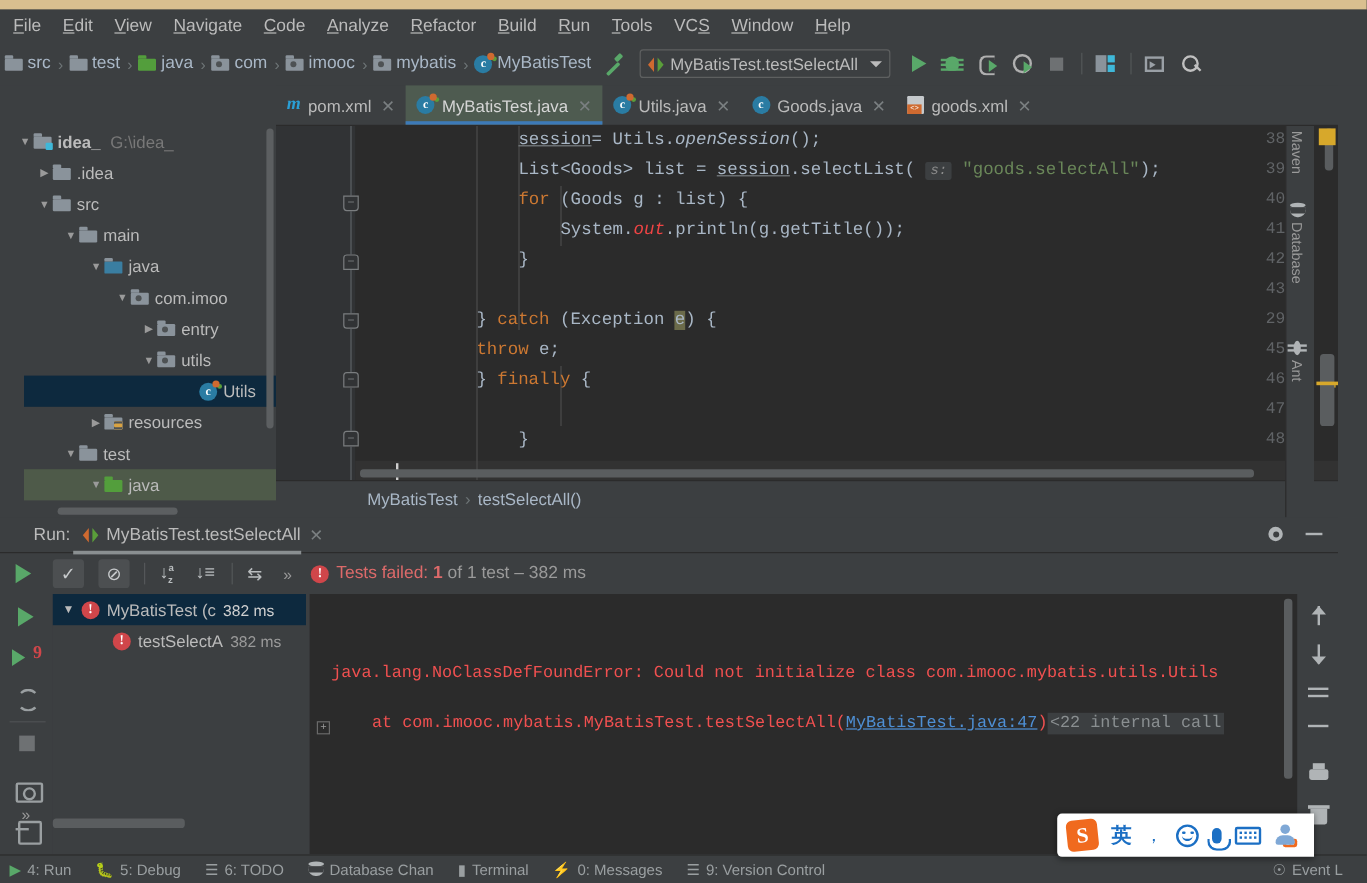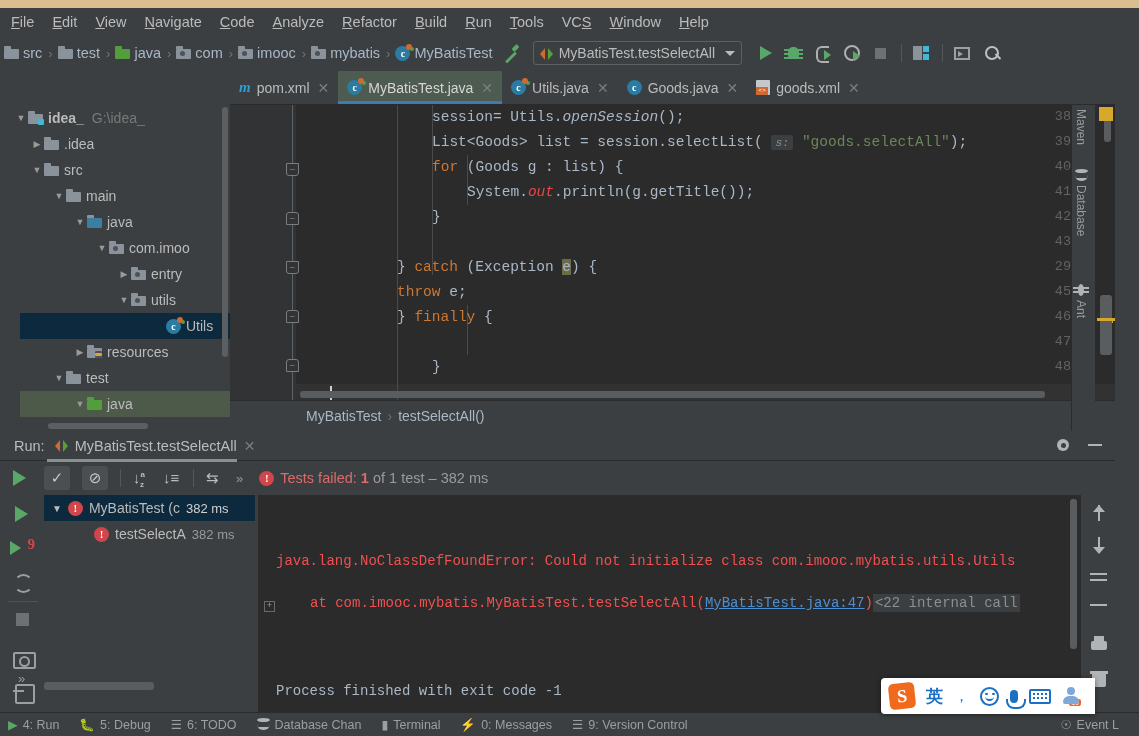--- a/index.html
+++ b/index.html
@@ -268,21 +268,21 @@
   .code {
     position:absolute; left:66px; top:0; width:819px; height:295px;
     font-family: "Liberation Mono", monospace; font-size: 14.5px;
     color: #a9b7c6; white-space: pre;
   }
   .cl { position:absolute; left:0; height:25px; line-height:25px; }
   .kw { color:#cc7832; }
   .str { color:#6a8759; }
   .fld { color:#ef4444; font-style: italic; }
   .mth { color:#a9b7c6; font-style: italic; }
-  .und { text-decoration-color:#7a8084;margin-top:20px; }
+  .und { text-decoration: underline; text-decoration-color:#7a8084;margin-top:20px; }
   .hint {
     background:#3c3f41; color:#8c8c8c; font-size:11.5px; padding:1px 4px;
     border-radius:2px; font-style: italic;
   }
   .indentguide { position:absolute; width:1px; background:#4b4b4b; }
   .carethl { position:absolute; left:66px; width:819px; height:25px; background:#323232; }
   .caretbar { position:absolute; width:2px; background:#cfcfcf; }
   .sel-e { background:#6b6b4a; }
 
   .vscroll-edit {
@@ -327,21 +327,21 @@
   .ant-ico::after{content:"";position:absolute;left:-1px;top:4px;width:16px;height:1.5px;
     background:#b0b4b6;box-shadow:0 4px 0 #b0b4b6;}
 
   
   .runwin {
     position:absolute; left:0; top:431px; width:1115px; height:281px;
     background:#3c3f41;
   }
   .run-header {
     position:absolute; left:0; top:0; width:1115px; height:30px;
-    display:flex; align-items:center; padding-left:14px; gap:10px;
+    display:flex; align-items:center; padding-left:28px; gap:10px;
     border-bottom:1px solid #2b2b2b;
   }
   .run-header .rlabel { font-size:14.5px; color:#bbbbbb; }
   .run-tab {
     display:flex; align-items:center; gap:7px; font-size:14.5px; color:#bbbbbb;
     position:relative; padding-bottom:0;
   }
   .run-tab::after{
     content:""; position:absolute; left:-8px; right:18px; bottom:-8px; height:3px; background:#8a8f91;
   }
@@ -870,21 +870,20 @@
         <span class="tt-time">382 ms</span>
       </div>
     </div>
 
     <div class="console">
       <div class="cons-line cons-err" style="left:18px;top:58px">java.lang.NoClassDefFoundError: Could not initialize class com.imooc.mybatis.utils.Utils</div>
 
       <div class="plusbox" style="left:6px;top:106px">+</div>
       <div class="cons-line" style="left:52px;top:100px"><span class="cons-err">at com.imooc.mybatis.MyBatisTest.testSelectAll(</span><span class="cons-link">MyBatisTest.java:47</span><span class="cons-err">)</span><span class="cons-hint-box cons-grey">&lt;22 internal call</span></div>
 
-      <div class="cons-line cons-grey" style="left:18px;top:188px">Process finished with exit code -1</div>
 
       <div class="cons-scroll"></div>
     </div>
 
     <div class="cons-tools">
       <div class="ct arrow-up" style="top:8px"></div>
       <div class="ct arrow-dn" style="top:40px"></div>
       <div class="ct softwrap" style="top:74px"></div>
       <div class="ct scrollend" style="top:106px"></div>
       <div class="ct print-ico" style="top:140px"></div>

